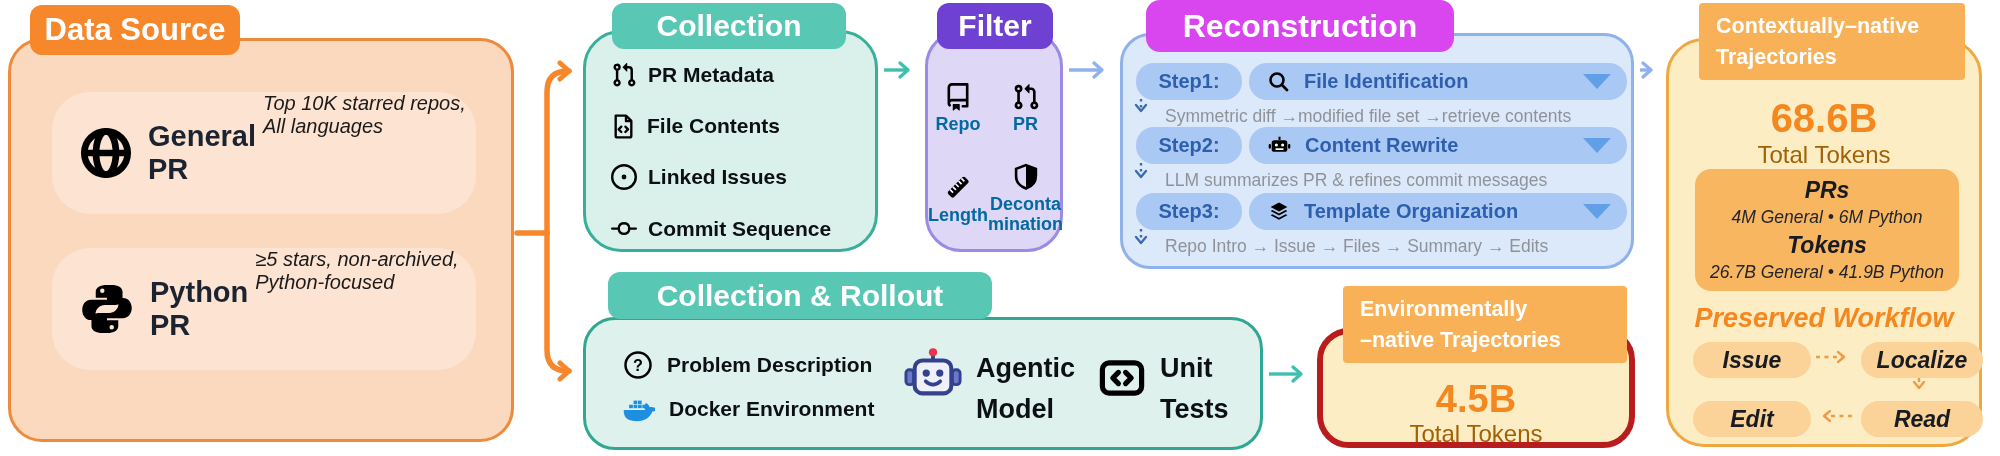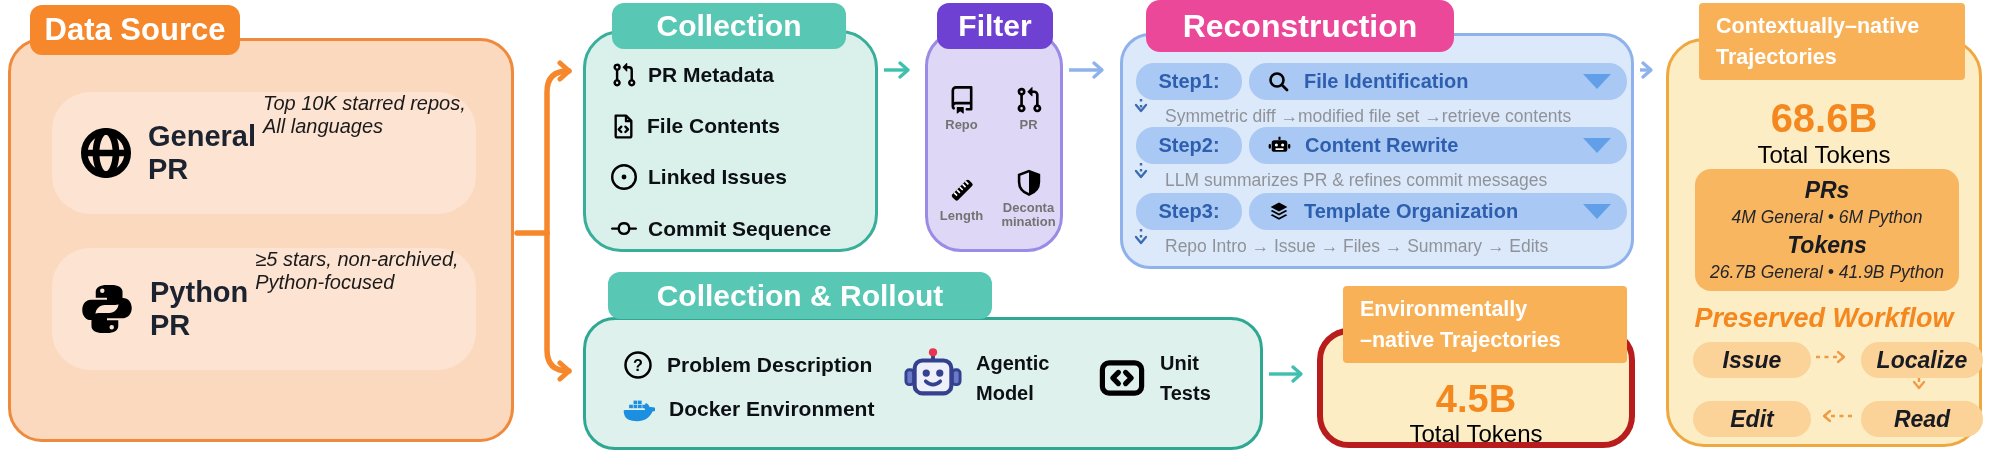--- a/index.html
+++ b/index.html
@@ -36,56 +36,56 @@
   .li-row { display: flex; align-items: center; gap: 11px;
     font-size: 21px; font-weight: 600; color: #0c0f14; }
   
   .filter-box { left: 925px; top: 30px; width: 138px; height: 222px;
     background: #ded8f6; border: 3px solid #9b8ae6; border-radius: 36px; z-index: 1; }
   .filter-badge { left: 937px; top: 3px; width: 116px; height: 46px;
     background: #6e41d2; border-radius: 12px; font-size: 30px; }
   .filter-grid { left: 928px; top: 64px; width: 134px; height: 180px; z-index: 2;
     display: grid; grid-template-columns: 1fr 1fr; grid-template-rows: 1fr 1fr; }
   .f-cell { display: flex; flex-direction: column; align-items: center; justify-content: center; gap: 4px; }
-  .f-label { font-size: 13px; font-weight: bold; color: #737373; text-align: center; line-height: 1.1; }
+  .f-label { font-size: 18px; font-weight: bold; color: #0369a1; text-align: center; line-height: 1.1; }
   
   .recon-box { left: 1120px; top: 33px; width: 514px; height: 236px;
     background: #dce9fb; border: 3px solid #8fb2ec; border-radius: 30px; z-index: 1; }
   .recon-badge { left: 1146px; top: 0; width: 308px; height: 52px;
-    background: #ec4899; border-radius: 14px; font-size: 32px; text-align: center; }
+    background: #d946ef; border-radius: 14px; font-size: 32px; text-align: center; }
   .step-label { position: absolute; left: 13px; width: 106px; height: 37px;
     background: #a9c9f4; border-radius: 18px; display: flex; align-items: center;
     justify-content: center; font-size: 20px; font-weight: bold; color: #2e5fae; text-align: right; }
   .step-main { position: absolute; left: 126px; width: 378px; height: 37px;
     background: #a9c9f4; border-radius: 18px; display: flex; align-items: center;
     gap: 13px; padding-left: 18px; font-size: 20px; font-weight: bold; color: #2e5fae; }
   .tri { position: absolute; right: 16px; top: 11px; width: 0; height: 0;
     border-left: 14px solid transparent; border-right: 14px solid transparent;
     border-top: 15px solid #61a0e8; }
   .step-note { position: absolute; left: 30px; width: 475px; font-size: 17.5px;
     color: #8f9399; padding-left: 12px; }
   
   .cr-box { left: 583px; top: 317px; width: 680px; height: 133px;
     background: #def1ec; border: 3px solid #2fa893; border-radius: 32px; z-index: 1; }
   .cr-badge { left: 608px; top: 272px; width: 384px; height: 47px;
     background: #58c7b4; border-radius: 12px; font-size: 30px; }
   .cr-item { position: absolute; display: flex; align-items: center; gap: 14px;
     font-size: 21px; font-weight: 600; color: #0c0f14; }
-  .cr-stack { position: absolute; font-size: 20px; font-weight: 600; color: #0c0f14; line-height: 1.5; }
+  .cr-stack { position: absolute; font-size: 27px; font-weight: 600; color: #0c0f14; line-height: 1.5; }
   
   .ctx-panel { left: 1666px; top: 38px; width: 316px; height: 409px;
     background: #fcedc4; border: 3px solid #eea83f; border-radius: 38px; z-index: 1; }
   .o-badge { background: #f8b156; border-radius: 4px; color: #fff; font-weight: bold;
     font-size: 21.5px; line-height: 1.42; display: flex; align-items: center;
     padding-left: 17px; z-index: 3; }
   .ctx-badge { left: 1699px; top: 3px; width: 266px; height: 77px; }
   .big-num { position: absolute; width: 100%; text-align: center;
     font-size: 40px; font-weight: bold; color: #f5871f; }
   .total-label { position: absolute; width: 100%; text-align: center;
-    font-size: 24px; color: #000000; }
+    font-size: 24px; color: #a16207; }
   .stats-card { position: absolute; left: 26px; top: 128px; width: 264px; height: 122px;
     background: #f8b660; border-radius: 16px; display: flex; flex-direction: column;
     justify-content: space-evenly; align-items: center; padding: 4px 0; }
   .stat-title { font-size: 23px; font-weight: bold; font-style: italic; color: #181b22; }
   .stat-detail { font-size: 17.5px; font-style: italic; color: #23252c; }
   .wf-title { position: absolute; top: 262px; width: 100%; text-align: center;
     font-size: 27px; font-weight: bold; font-style: italic; color: #f5871f; }
   .pill { position: absolute; height: 36px; background: #fbd298; border-radius: 18px;
     display: flex; align-items: center; justify-content: center;
     font-size: 23px; font-weight: bold; font-style: italic; color: #181b22; }

